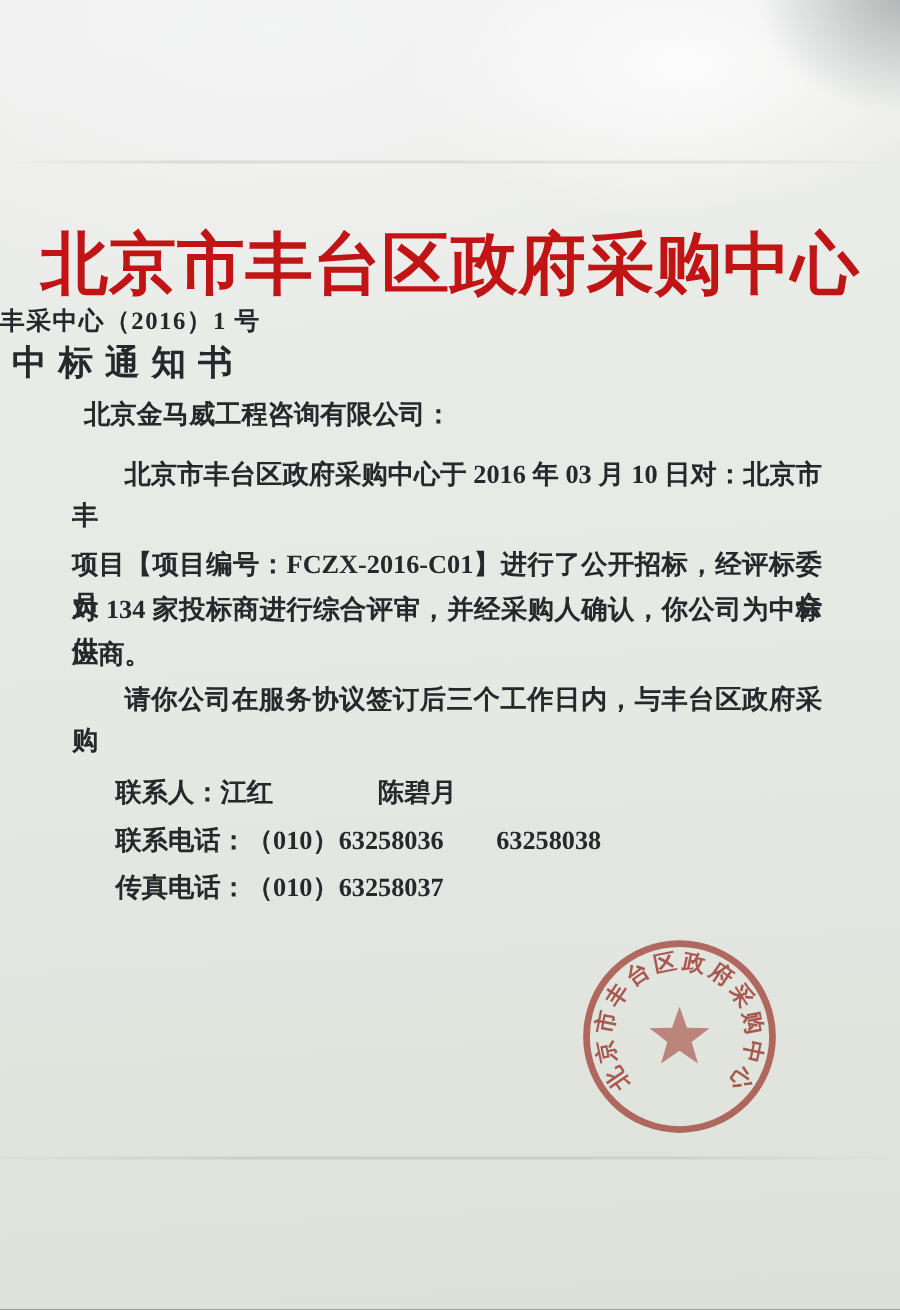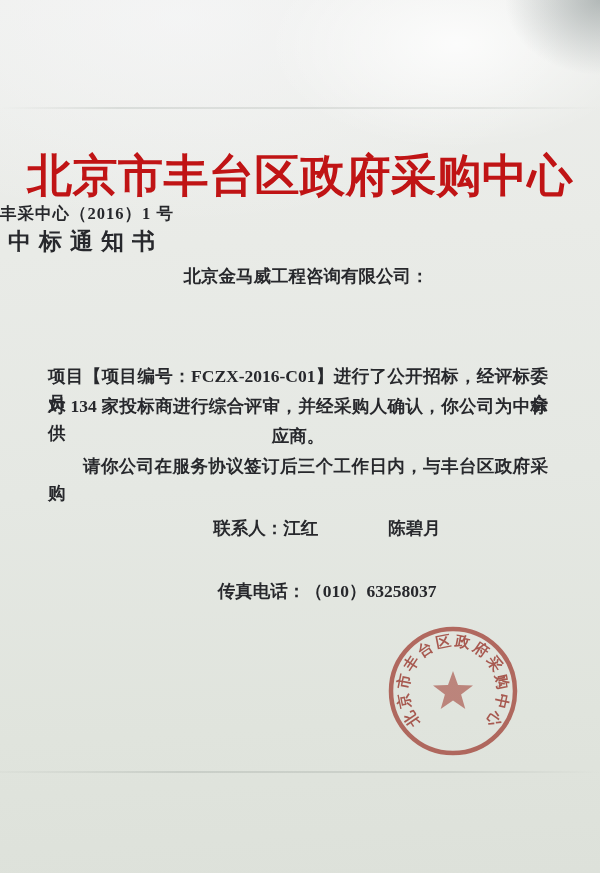--- a/index.html
+++ b/index.html
@@ -15,21 +15,21 @@
   .crease{position:absolute;left:0;width:100%;height:2px;pointer-events:none;}
   .crease-top{top:107px;background:linear-gradient(90deg,rgba(160,168,162,0) 0%,rgba(160,168,162,0.28) 20%,rgba(160,168,162,0.22) 80%,rgba(160,168,162,0) 100%);}
   .crease-bottom{top:771px;background:linear-gradient(90deg,rgba(150,158,152,0.05) 0%,rgba(150,158,152,0.3) 30%,rgba(150,158,152,0.25) 75%,rgba(150,158,152,0) 100%);}
   .org-title{position:absolute;top:146px;left:0;width:100%;margin:0;text-align:center;
     font-size:45px;font-weight:bold;letter-spacing:0.5px;color:var(--title_red,#c01415);}
   .doc-number{position:absolute;top:203px;left:0;width:100%;
     font-size:16.5px;font-weight:bold;letter-spacing:1px;color:var(--ink,#27282c);}
   .doc-title{position:absolute;top:226px;left:0;width:100%;text-align:left;
     font-size:23px;font-weight:bold;letter-spacing:8px;text-indent:8px;color:var(--ink,#27282c);}
   .bl{position:absolute;left:48px;width:500px;font-size:17.5px;line-height:27px;
-    font-weight:600;color:var(--ink,#27282c);white-space:pre-wrap;text-align:center;}
+    font-weight:600;color:var(--ink,#27282c);white-space:pre-wrap;}
   .fill{text-align:justify;text-align-last:justify;}
   .ind{text-indent:35px;}
   .ind2{padding-left:29px;}
   .sal{top:263px;padding-left:8px;}
   .l0{top:303px}.l1{top:333px}.l2{top:363px}.l3{top:393px}.l4{top:423px}
   .l5{top:453px}.l6{top:483px}.l7{top:515px}.l8{top:547px}.l9{top:578px}
   .stamp{position:absolute;left:377px;top:615px;width:152px;height:152px;
     mix-blend-mode:multiply;opacity:0.92;filter:blur(0.35px);z-index:2;}
   .date{position:absolute;left:372px;top:680px;z-index:3;
     font-size:17px;font-weight:600;letter-spacing:0.5px;color:var(--ink,#27282c);white-space:pre-wrap;}
@@ -40,25 +40,27 @@
 <div class="paper">
 
   <div class="crease crease-top"></div>
   <div class="crease crease-bottom"></div>
 
   <h1 class="org-title">北京市丰台区政府采购中心</h1>
   <div class="doc-number">丰采中心（2016）1 号</div>
   <div class="doc-title">中标通知书</div>
 
   <div class="bl sal">北京金马威工程咨询有限公司：</div>
+  <div class="bl l0 fill ind">北京市丰台区政府采购中心于 2016 年 03 月 10 日对：北京市丰</div>
   <div class="bl l2 fill">项目【项目编号：FCZX-2016-C01】进行了公开招标，经评标委员会</div>
   <div class="bl l3 fill">对 134 家投标商进行综合评审，并经采购人确认，你公司为中标供</div>
   <div class="bl l4">应商。</div>
   <div class="bl l5 fill ind">请你公司在服务协议签订后三个工作日内，与丰台区政府采购</div>
   <div class="bl l7 ind2">联系人：江红　　　　陈碧月</div>
+  <div class="bl l8 ind2">联系电话：（010）63258036　　63258038</div>
   <div class="bl l9 ind2">传真电话：（010）63258037</div>
 
   <svg class="stamp" viewBox="0 0 152 152" xmlns="http://www.w3.org/2000/svg">
     <circle cx="76" cy="76" r="62" fill="none" stroke="rgba(178,60,50,0.78)" stroke-width="4.5"></circle>
     <path id="stamparc" d="M 44.2 107.8 A 45 45 0 1 1 107.8 107.8" fill="none"></path>
     <text font-size="15" font-weight="bold" fill="rgba(172,55,46,0.85)">
       <textPath href="#stamparc" startOffset="1" textLength="210" lengthAdjust="spacing">北京市丰台区政府采购中心</textPath>
     </text>
     <polygon points="76,56 81,70.1 96,70.5 84.1,79.6 88.3,94 76,85.5 63.7,94 67.9,79.6 56,70.5 71,70.1" fill="rgba(178,60,50,0.6)"></polygon>
   </svg>

